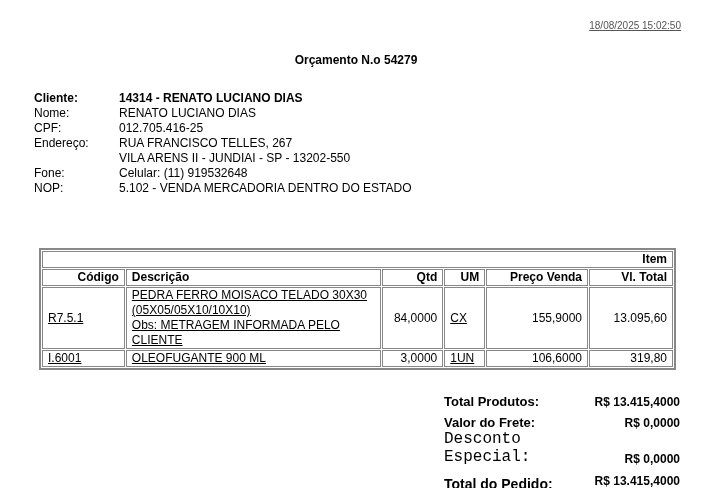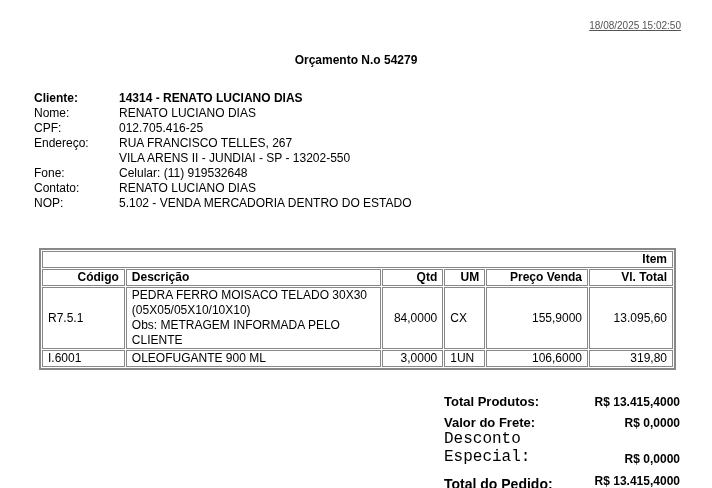--- a/index.html
+++ b/index.html
@@ -30,21 +30,21 @@
       border-collapse: separate; border-spacing: 1px;
       font-size: 12px;
     }
     .items td, .items th {
       border: 1px solid #888; padding: 0 5px; line-height: 15px;
     }
     .items th { font-weight: bold; text-align: right; height: 15px; }
     .items th.left { text-align: left; }
     .items td.c { text-align: right; }
     .items td.r { text-align: right; }
-    .items td.l { text-align: left; }
+    .items td.l { text-align: left; text-decoration: underline; }
 
     .totals {
       position: absolute; top: 388px; left: 444px;
       border-collapse: collapse;
     }
     .totals td { padding: 0; vertical-align: bottom; }
     .totals td.v { text-align: right; font-weight: bold; font-size: 12px; width: 90px; }
     .totals .lbl1 { font-weight: bold; font-size: 13px; height: 21px; width: 146px; }
     .totals .lbl2 { font-size: 16px; height: 20px; font-family: Liberation Mono, monospace; }
     .totals .lbl3 { font-weight: bold; font-size: 14px; height: 26px; }
@@ -73,24 +73,20 @@
     <td class="k">Endereço:</td>
     <td>RUA FRANCISCO TELLES, 267</td>
   </tr>
   <tr>
     <td class="k"></td>
     <td>VILA ARENS II - JUNDIAI - SP - 13202-550</td>
   </tr>
   <tr>
     <td class="k">Fone:</td>
     <td>Celular: (11) 919532648</td>
-  </tr>
-  <tr>
-    <td class="k">Contato:</td>
-    <td>RENATO LUCIANO DIAS</td>
   </tr>
   <tr>
     <td class="k">NOP:</td>
     <td>5.102 - VENDA MERCADORIA DENTRO DO ESTADO</td>
   </tr>
 </tbody>
   </table>
 
 <table class="items">
   <tbody>

